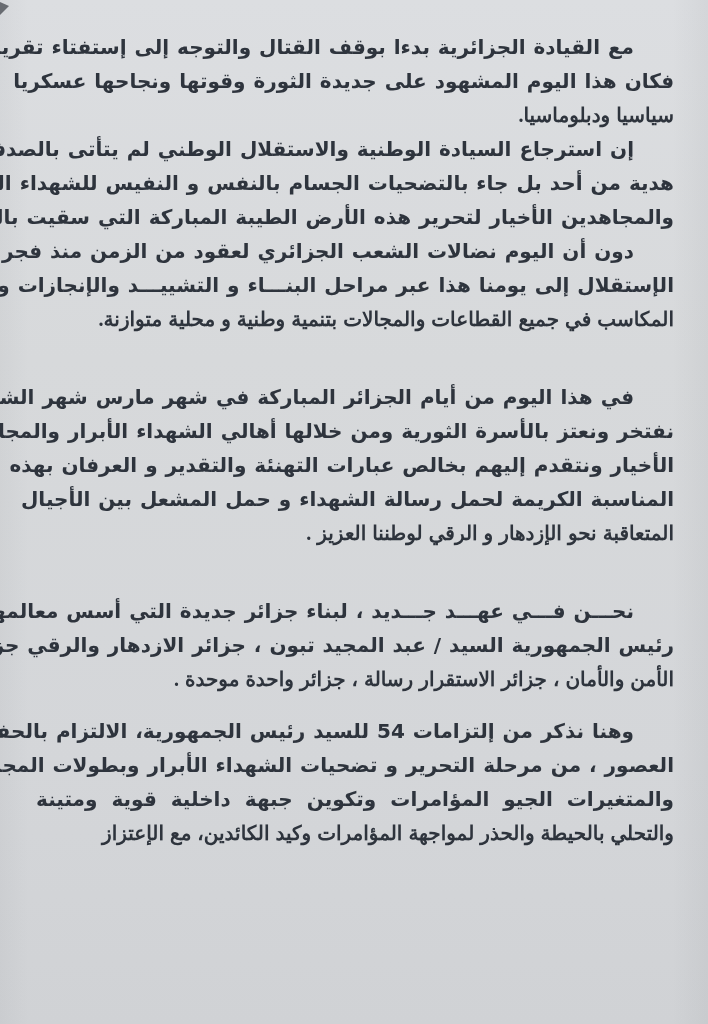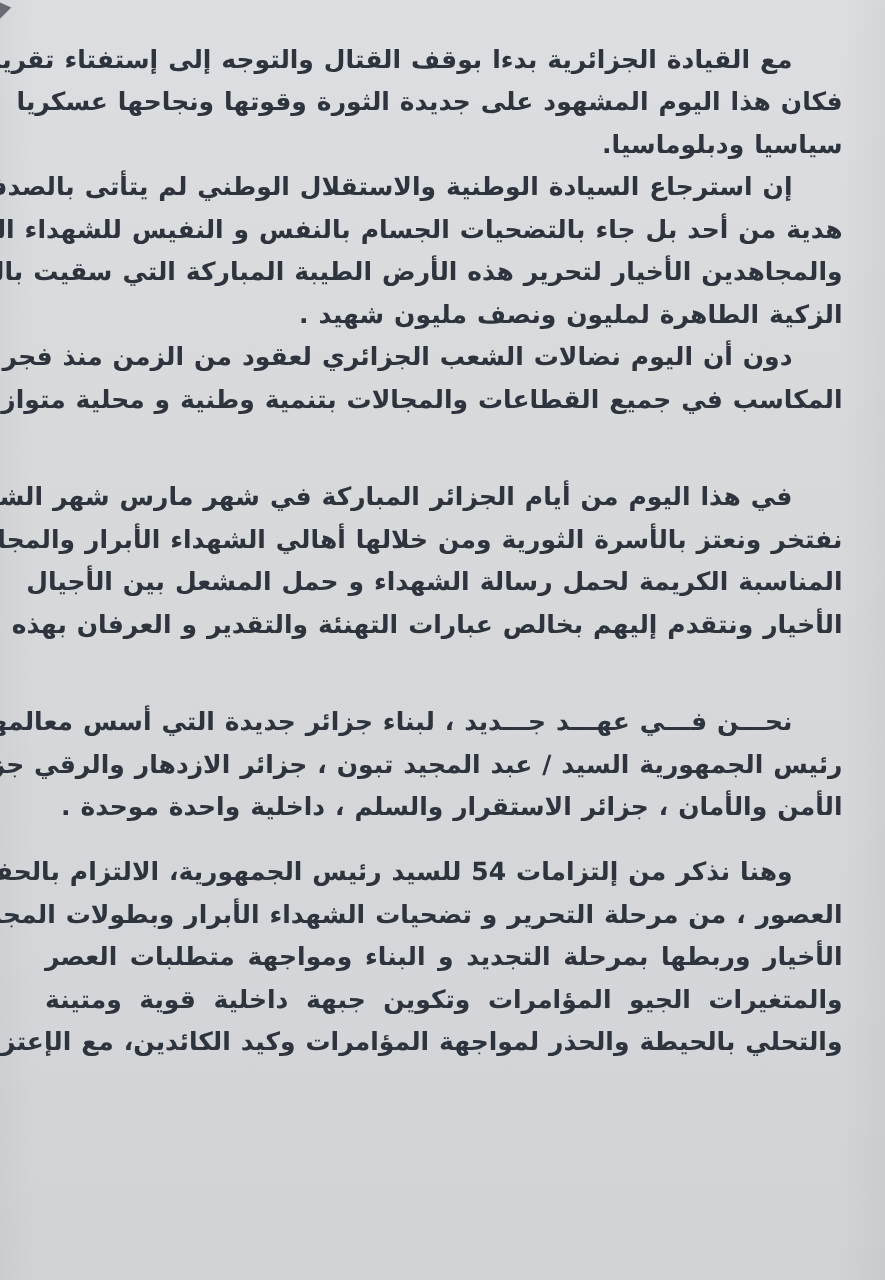--- a/index.html
+++ b/index.html
@@ -52,20 +52,21 @@
     text-align-last: justify;
     white-space: nowrap;
     letter-spacing: 0.2px;
     word-spacing: 1px;
   }
   .line.first {
     padding-right: 40px;
   }
   .line.last {
     text-align-last: right;
+    font-family: Liberation Serif, serif;
   }
 </style>
 </head>
 <body>
 
 <div class="page">
 
   <div class="corner-artifact"></div>
 
   <div class="text-block">
@@ -73,43 +74,43 @@
     <div class="paragraph">
       <div class="line first">مع القيادة الجزائرية بدءا بوقف القتال والتوجه إلى إستفتاء تقرير المصير،</div>
       <div class="line">فكان هذا اليوم المشهود على جديدة الثورة وقوتها ونجاحها عسكريا</div>
       <div class="line last">سياسيا ودبلوماسيا.</div>
     </div>
 
     <div class="paragraph">
       <div class="line first">إن استرجاع السيادة الوطنية والاستقلال الوطني لم يتأتى بالصدفة أو</div>
       <div class="line">هدية من أحد بل جاء بالتضحيات الجسام بالنفس و النفيس للشهداء الأبرار</div>
       <div class="line">والمجاهدين الأخيار لتحرير هذه الأرض الطيبة المباركة التي سقيت بالدماء</div>
-      <div class="line last">الزكية الطاهرة لمليون ونصف مليون شهيد .</div>
     </div>
 
     <div class="paragraph">
       <div class="line first">دون أن اليوم نضالات الشعب الجزائري لعقود من الزمن منذ فجر</div>
+      <div class="line">الإستقلال إلى يومنا هذا عبر مراحل البنـــاء و التشييـــد والإنجازات و</div>
       <div class="line last">المكاسب في جميع القطاعات والمجالات بتنمية وطنية و محلية متوازنة.</div>
     </div>
 
     <div class="paragraph gap-large">
       <div class="line first">في هذا اليوم من أيام الجزائر المباركة في شهر مارس شهر الشهداء</div>
       <div class="line">نفتخر ونعتز بالأسرة الثورية ومن خلالها أهالي الشهداء الأبرار والمجاهدين</div>
+      <div class="line">الأخيار ونتقدم إليهم بخالص عبارات التهنئة والتقدير و العرفان بهذه</div>
       <div class="line">المناسبة الكريمة لحمل رسالة الشهداء و حمل المشعل بين الأجيال</div>
-      <div class="line">الأخيار ونتقدم إليهم بخالص عبارات التهنئة والتقدير و العرفان بهذه</div>
+      <div class="line last">المتعاقبة نحو الإزدهار و الرقي لوطننا العزيز .</div>
     </div>
 
     <div class="paragraph gap-large">
       <div class="line first">نحـــن فـــي عهـــد جـــديد ، لبناء جزائر جديدة التي أسس معالمها</div>
       <div class="line">رئيس الجمهورية السيد / عبد المجيد تبون ، جزائر الازدهار والرقي جزائر</div>
-      <div class="line last">الأمن والأمان ، جزائر الاستقرار والسلم ، داخلية واحدة موحدة .</div>
+      <div class="line last">الأمن والأمان ، جزائر الاستقرار رسالة ، جزائر واحدة موحدة .</div>
     </div>
 
     <div class="paragraph gap-small">
       <div class="line first">وهنا نذكر من إلتزامات 54 للسيد رئيس الجمهورية، الالتزام بالحفاظ</div>
       <div class="line">العصور ، من مرحلة التحرير و تضحيات الشهداء الأبرار وبطولات المجاهدين</div>
-      <div class="line">الأخيار وربطها بمرحلة التجديد و البناء ومواجهة متطلبات العصر</div>
       <div class="line">والمتغيرات الجيو المؤامرات وتكوين جبهة داخلية قوية ومتينة</div>
       <div class="line last">والتحلي بالحيطة والحذر لمواجهة المؤامرات وكيد الكائدين، مع الإعتزاز</div>
     </div>
 
   </div>
 </div>
 
 </body></html>

